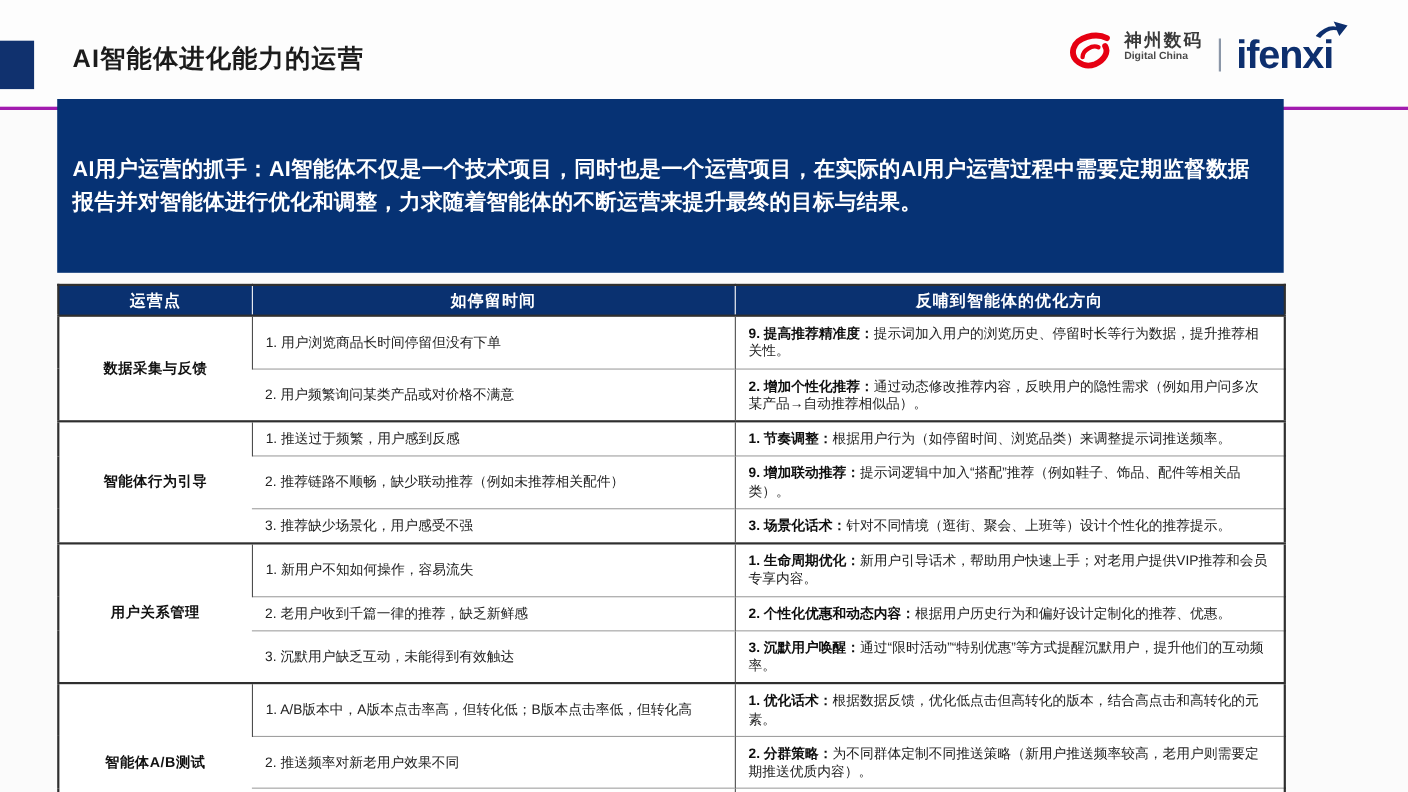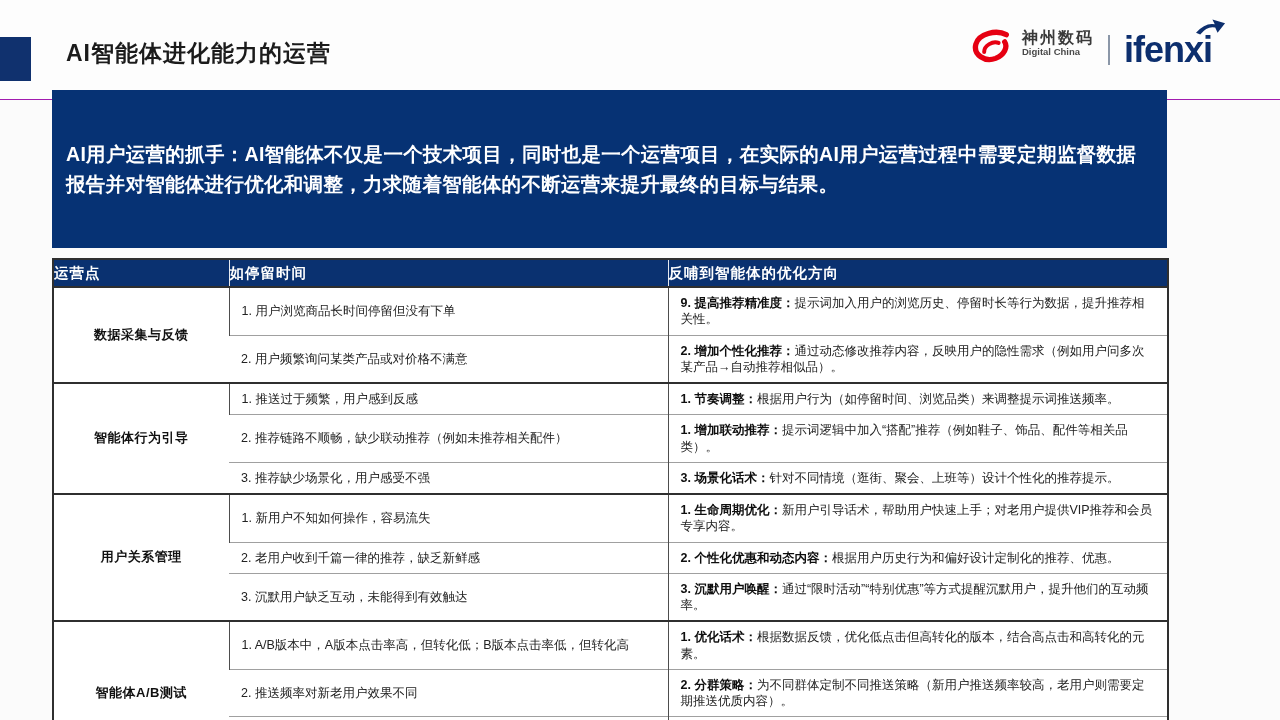--- a/index.html
+++ b/index.html
@@ -7,21 +7,21 @@
   body {
     font-family: "Liberation Sans", "DejaVu Sans", sans-serif;
     background: #fbfbfb;
     color: #1a1a1a;
     position: relative;
   }
 
   
   .top-bar {
     position: absolute; left: 0; top: 0; width: 1280px; height: 100px;
-    background: #fdfdfd; border-bottom: 1px solid #a21caf;
+    background: #fdfdfd; border-bottom: 3px solid #a21caf;
   }
   .accent-square {
     position: absolute; left: 0; top: 37px; width: 31px; height: 44px;
     background: #10316e;
   }
   .page-title {
     position: absolute; left: 66px; top: 38px;
     font-size: 23px; font-weight: bold; color: #1b1b1b; letter-spacing: 1px;
   }
   .brand-area {
@@ -52,21 +52,21 @@
 
   
   .ops-table-wrap { position: absolute; left: 52px; top: 258px; width: 1115px; }
   table.ops-table {
     width: 100%; border-collapse: collapse; table-layout: fixed;
     border: 2px solid #2f2f2f; background: #ffffff;
     font-size: 12.5px; color: #222;
   }
   .ops-table th {
     background: #0a3170; color: #ffffff; font-weight: bold; font-size: 14.5px;
-    height: 28px; text-align: left; letter-spacing: 1px;
+    height: 28px; text-align: center; letter-spacing: 1px;
     border-left: 1px solid #e6e9ef;
   }
   .ops-table th:first-child { border-left: none; }
   .ops-table td {
     border-left: 1px solid #4d4d4d;
     vertical-align: middle;
     padding: 7px 12px;
     line-height: 1.3;
   }
   .ops-table td:first-child { border-left: none; }
@@ -141,21 +141,21 @@
           <td class="problem-cell">2. 用户频繁询问某类产品或对价格不满意</td>
           <td class="fix-cell"><b>2. 增加个性化推荐：</b>通过动态修改推荐内容，反映用户的隐性需求（例如用户问多次某产品→自动推荐相似品）。</td>
         </tr>
         <tr class="group-start">
           <td rowspan="3" class="group-cell">智能体行为引导</td>
           <td class="problem-cell">1. 推送过于频繁，用户感到反感</td>
           <td class="fix-cell"><b>1. 节奏调整：</b>根据用户行为（如停留时间、浏览品类）来调整提示词推送频率。</td>
         </tr>
         <tr>
           <td class="problem-cell">2. 推荐链路不顺畅，缺少联动推荐（例如未推荐相关配件）</td>
-          <td class="fix-cell"><b>1. 增加联动推荐：</b>提示词逻辑中加入“搭配”推荐（例如鞋子、饰品、配件等相关品类）。</td>
+          <td class="fix-cell"><b>9. 增加联动推荐：</b>提示词逻辑中加入“搭配”推荐（例如鞋子、饰品、配件等相关品类）。</td>
         </tr>
         <tr>
           <td class="problem-cell">3. 推荐缺少场景化，用户感受不强</td>
           <td class="fix-cell"><b>3. 场景化话术：</b>针对不同情境（逛街、聚会、上班等）设计个性化的推荐提示。</td>
         </tr>
         <tr class="group-start">
           <td rowspan="3" class="group-cell">用户关系管理</td>
           <td class="problem-cell">1. 新用户不知如何操作，容易流失</td>
           <td class="fix-cell"><b>1. 生命周期优化：</b>新用户引导话术，帮助用户快速上手；对老用户提供VIP推荐和会员专享内容。</td>
         </tr>

